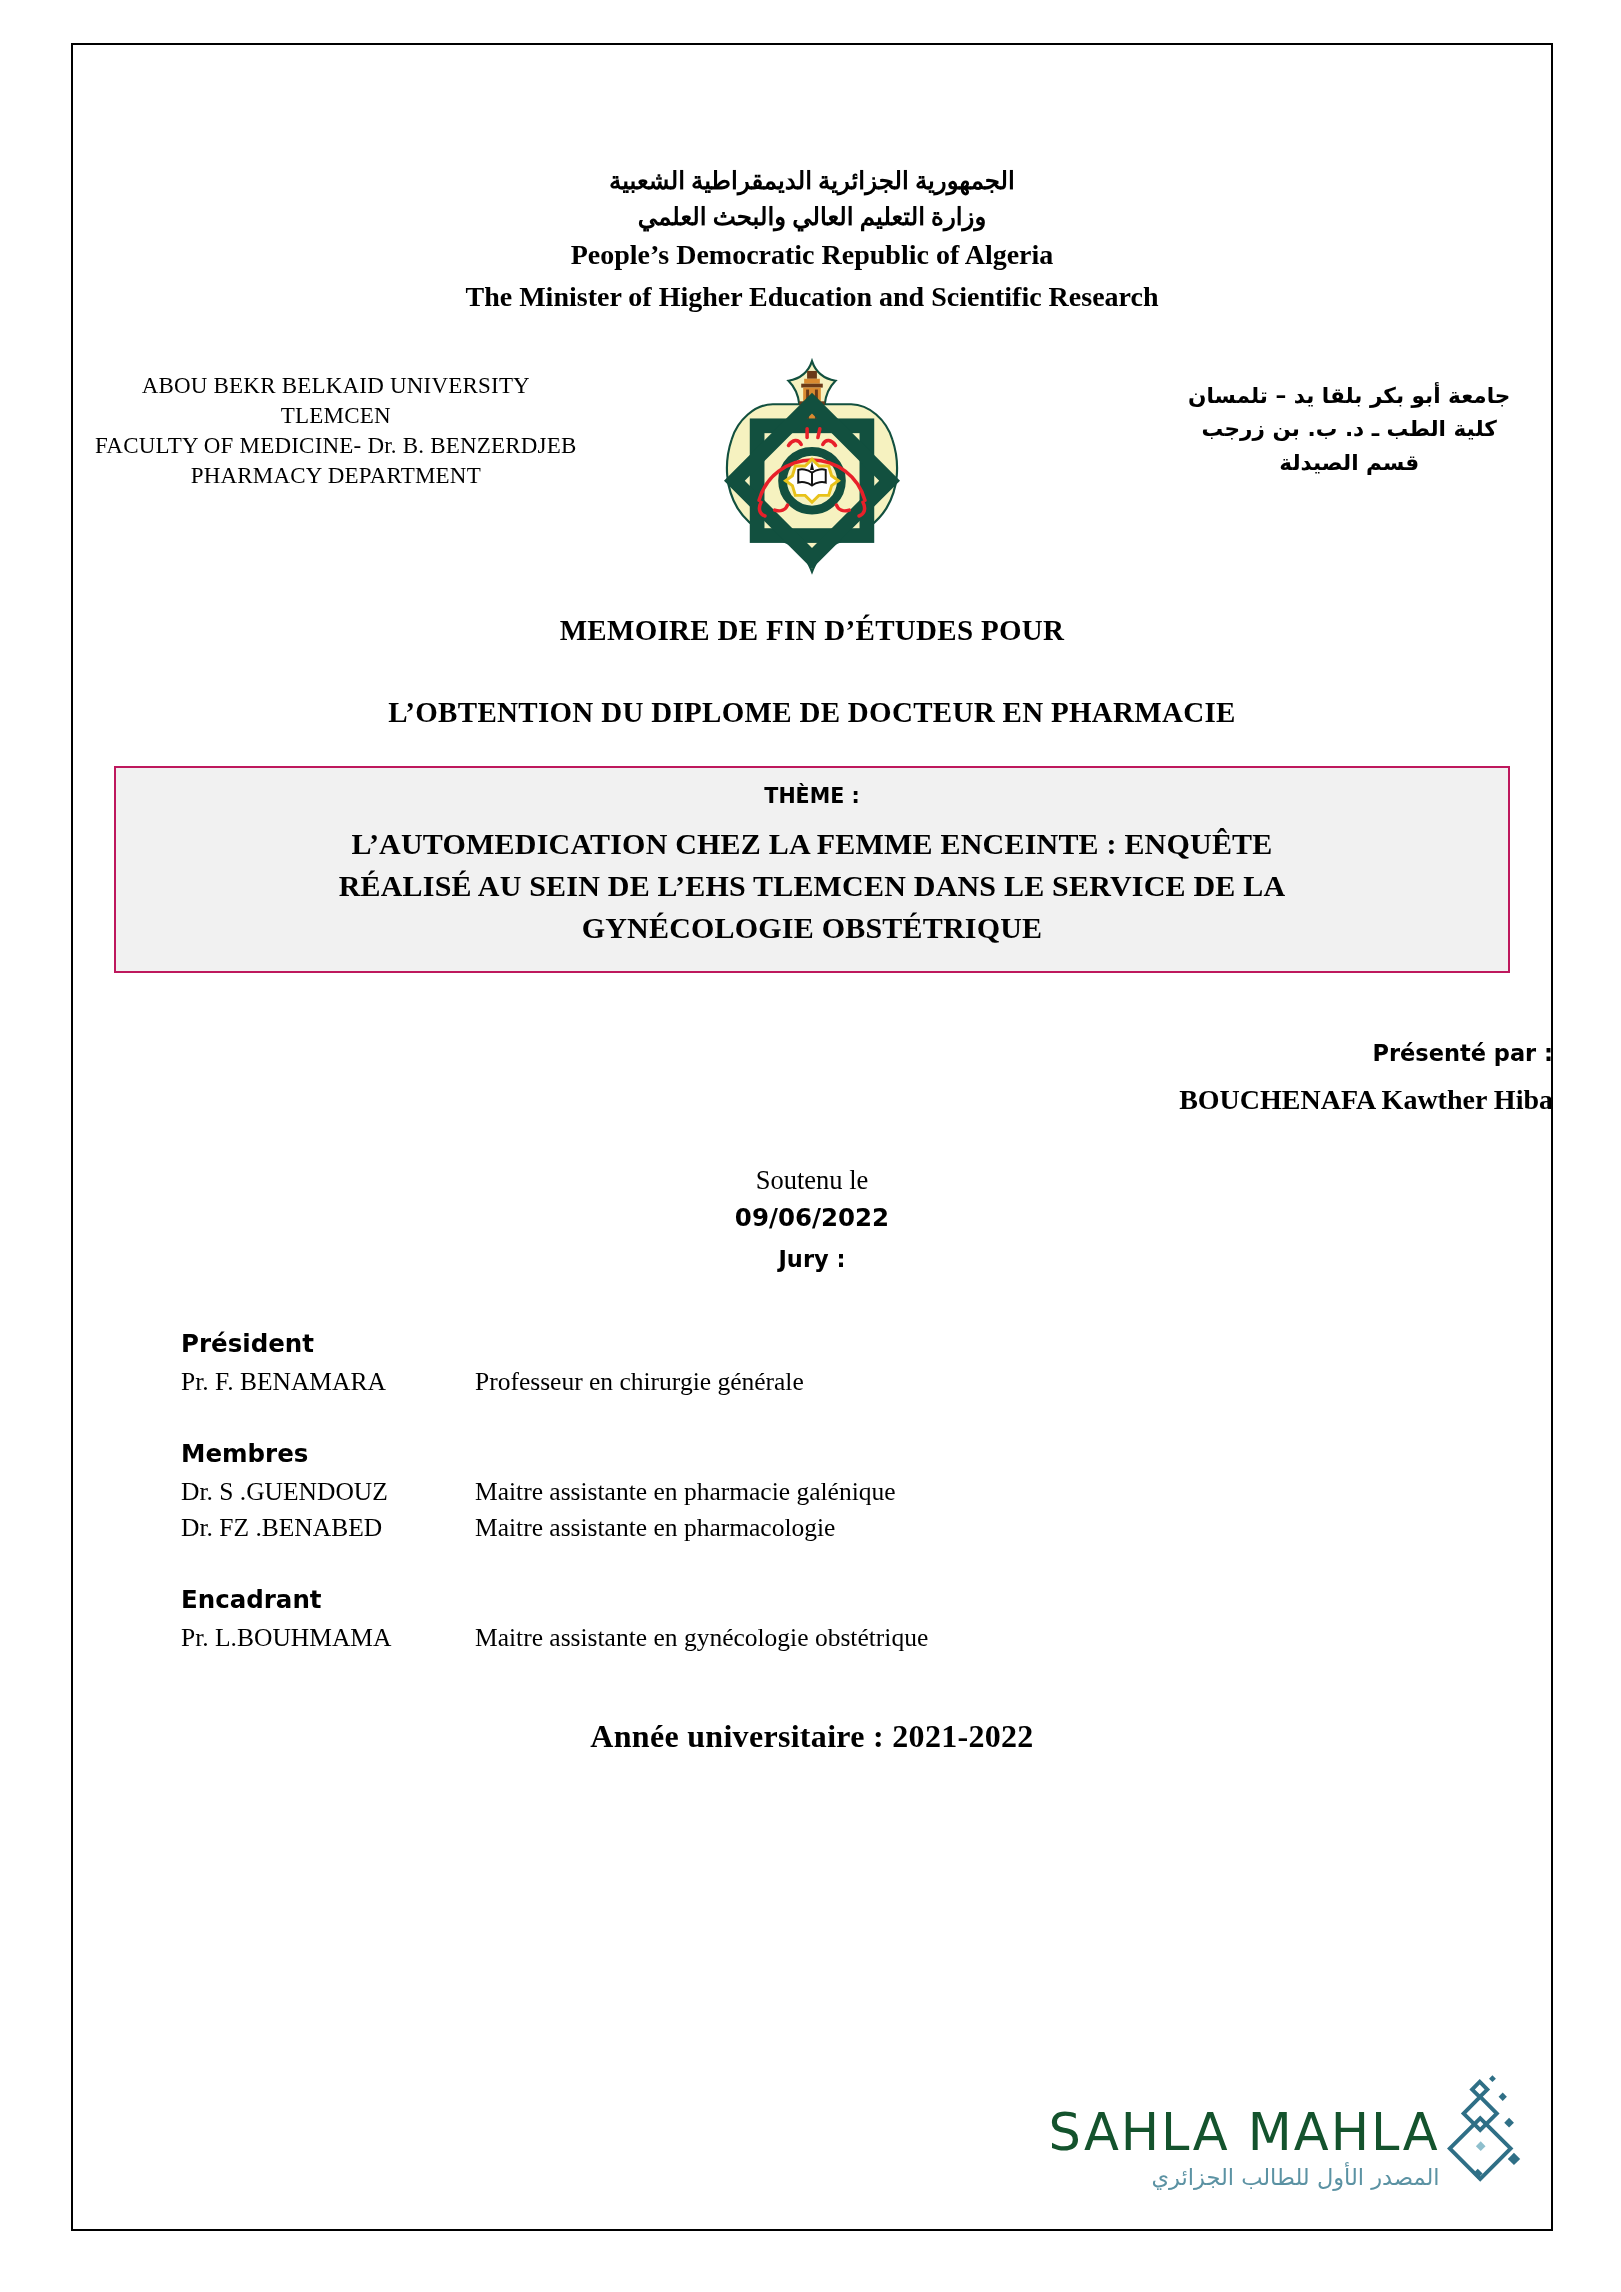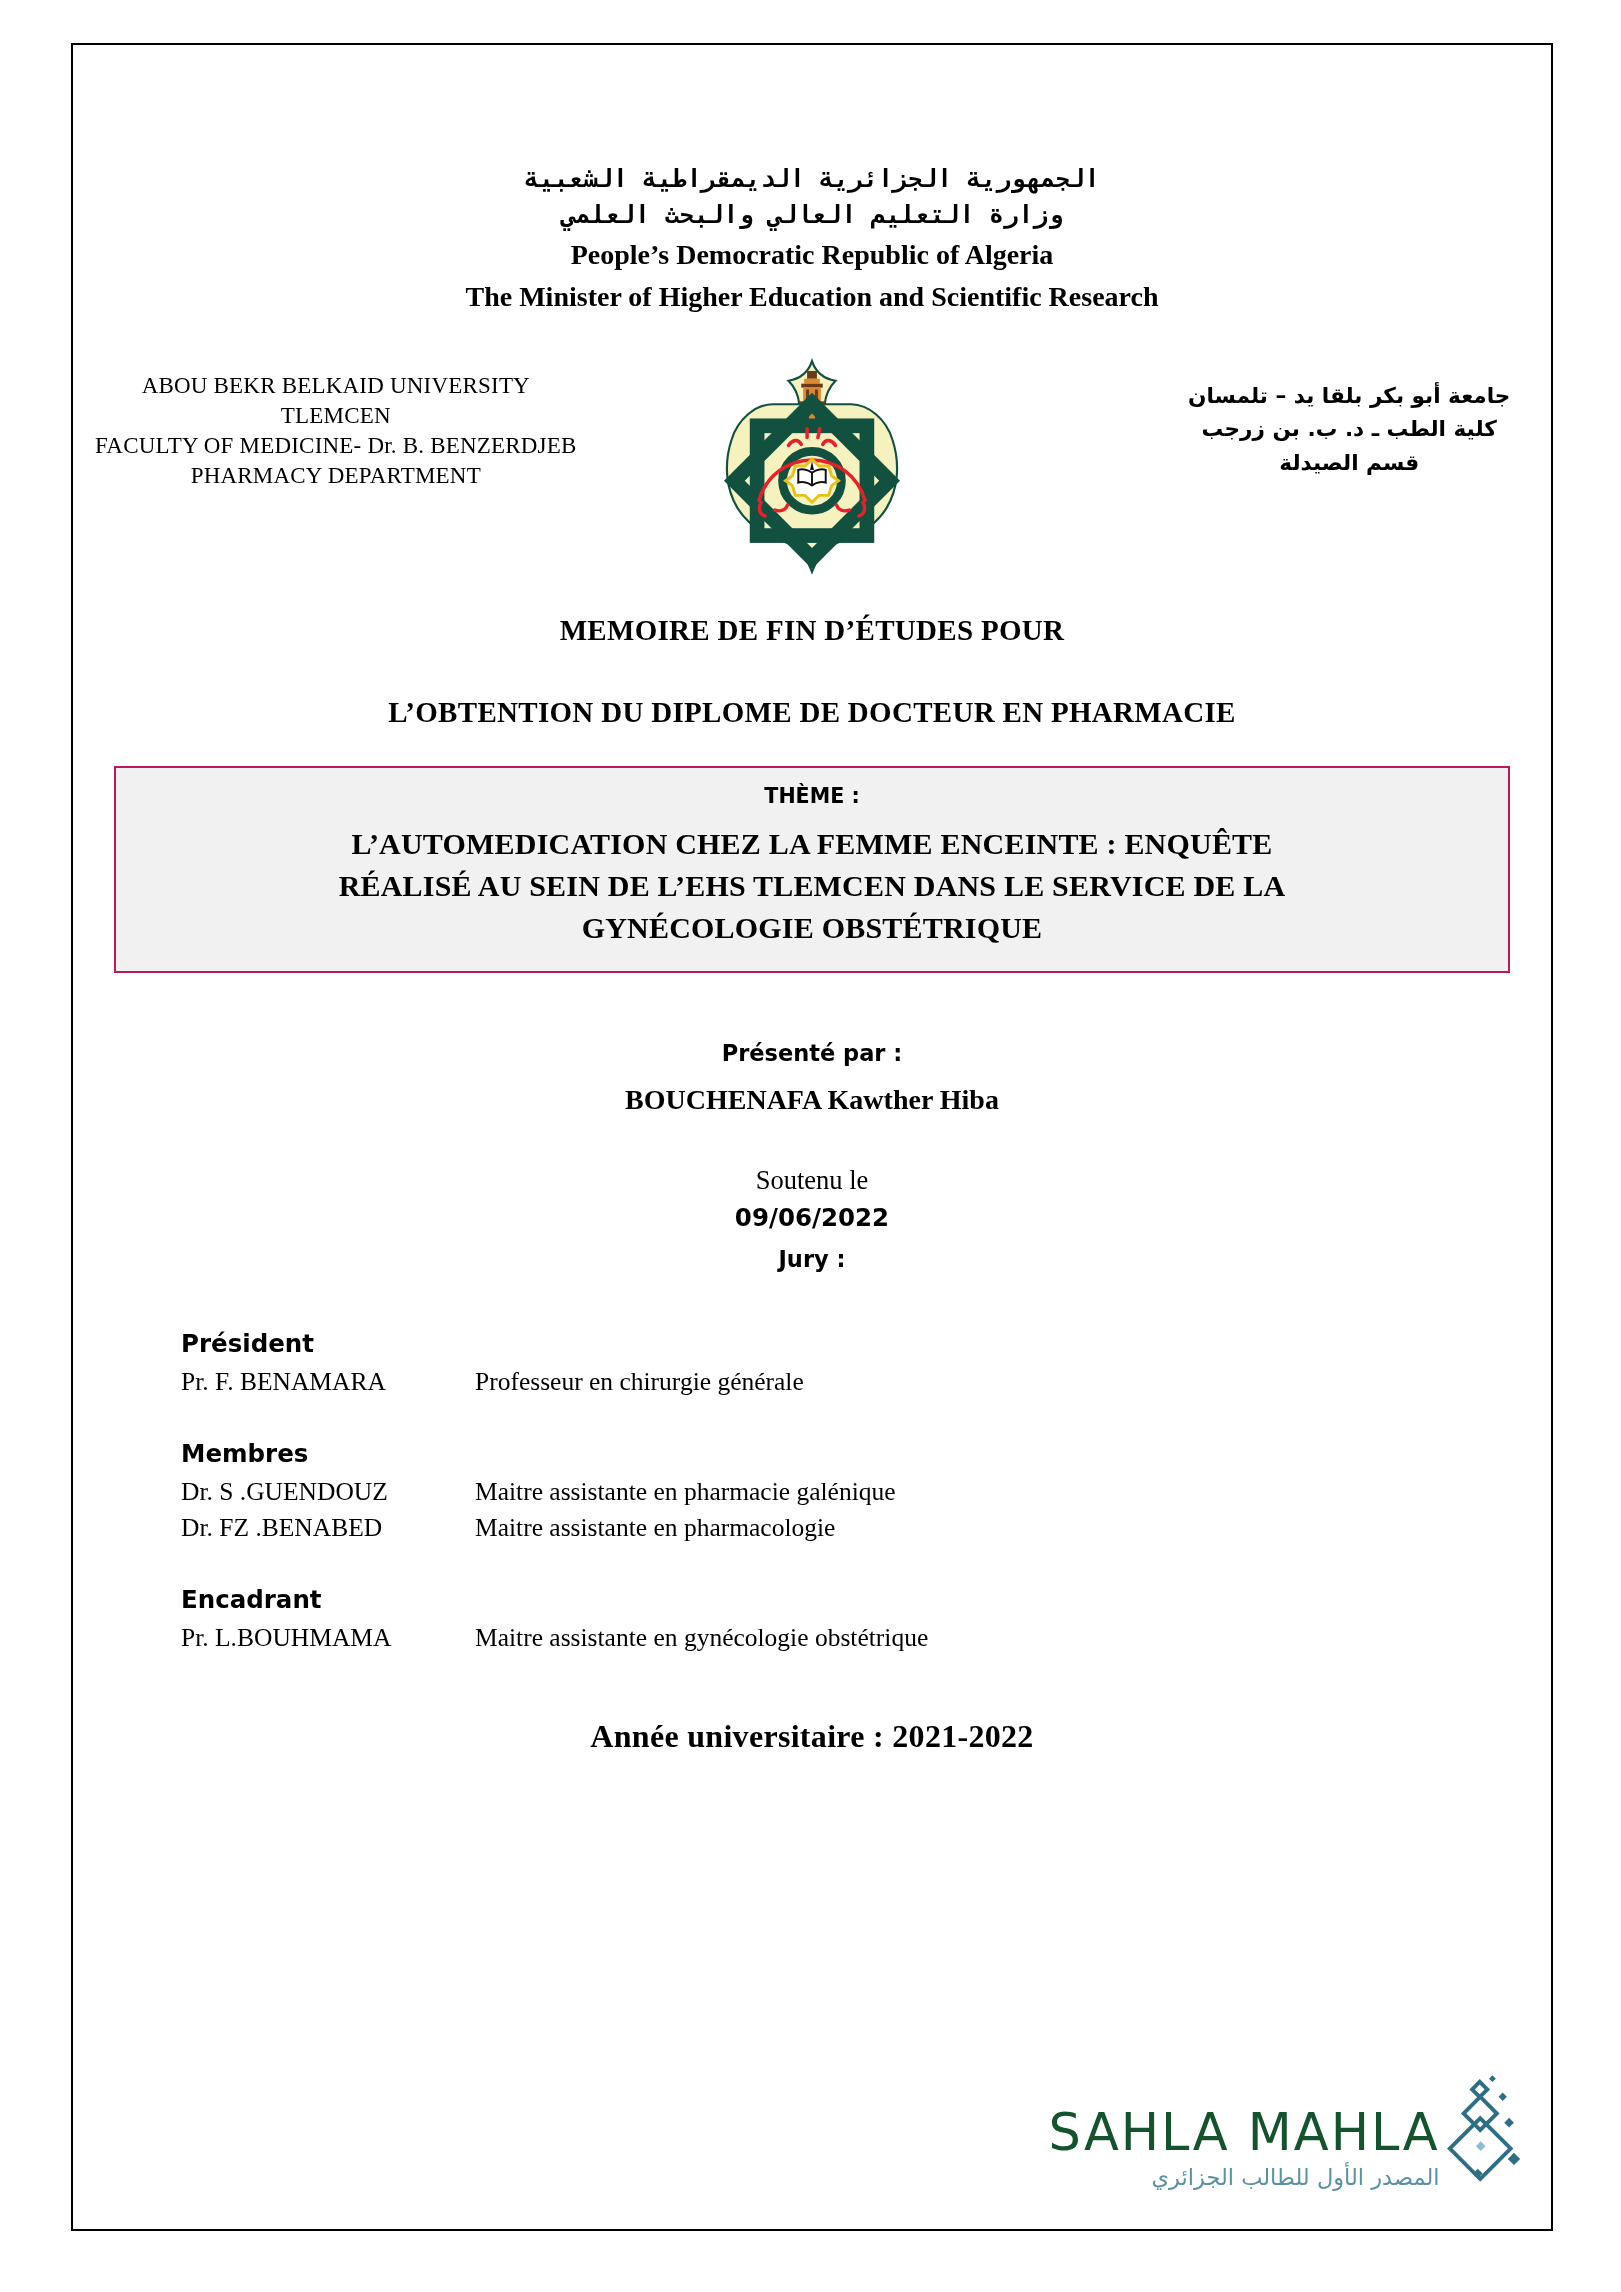--- a/index.html
+++ b/index.html
@@ -35,21 +35,21 @@
     height: 2188px;
     box-sizing: border-box;
   }
 
   
   .national-header {
     text-align: center;
     padding-top: 120px;
   }
   .ar-line {
-    font-family: Liberation Mono, monospace;
+    font-family: Liberation Serif, serif;
     direction: rtl;
     font-weight: bold;
     font-size: 24.5px;
     line-height: 1.45;
     letter-spacing: 0;
   }
   .en-line {
     font-family: "Liberation Serif", "DejaVu Serif", serif;
     font-weight: bold;
     font-size: 28px;
@@ -125,21 +125,21 @@
   }
   .theme-title {
     font-weight: bold;
     font-size: 30px;
     line-height: 1.40;
     letter-spacing: 0.2px;
   }
 
   
   .presented {
-    text-align: center;
+    text-align: right;
     margin-top: 67px;
   }
   .presented-label {
     font-family: "DejaVu Sans", "Liberation Sans", sans-serif;
     font-weight: bold;
     font-size: 22.5px;
   }
   .presented-name {
     font-weight: bold;
     font-size: 28px;

